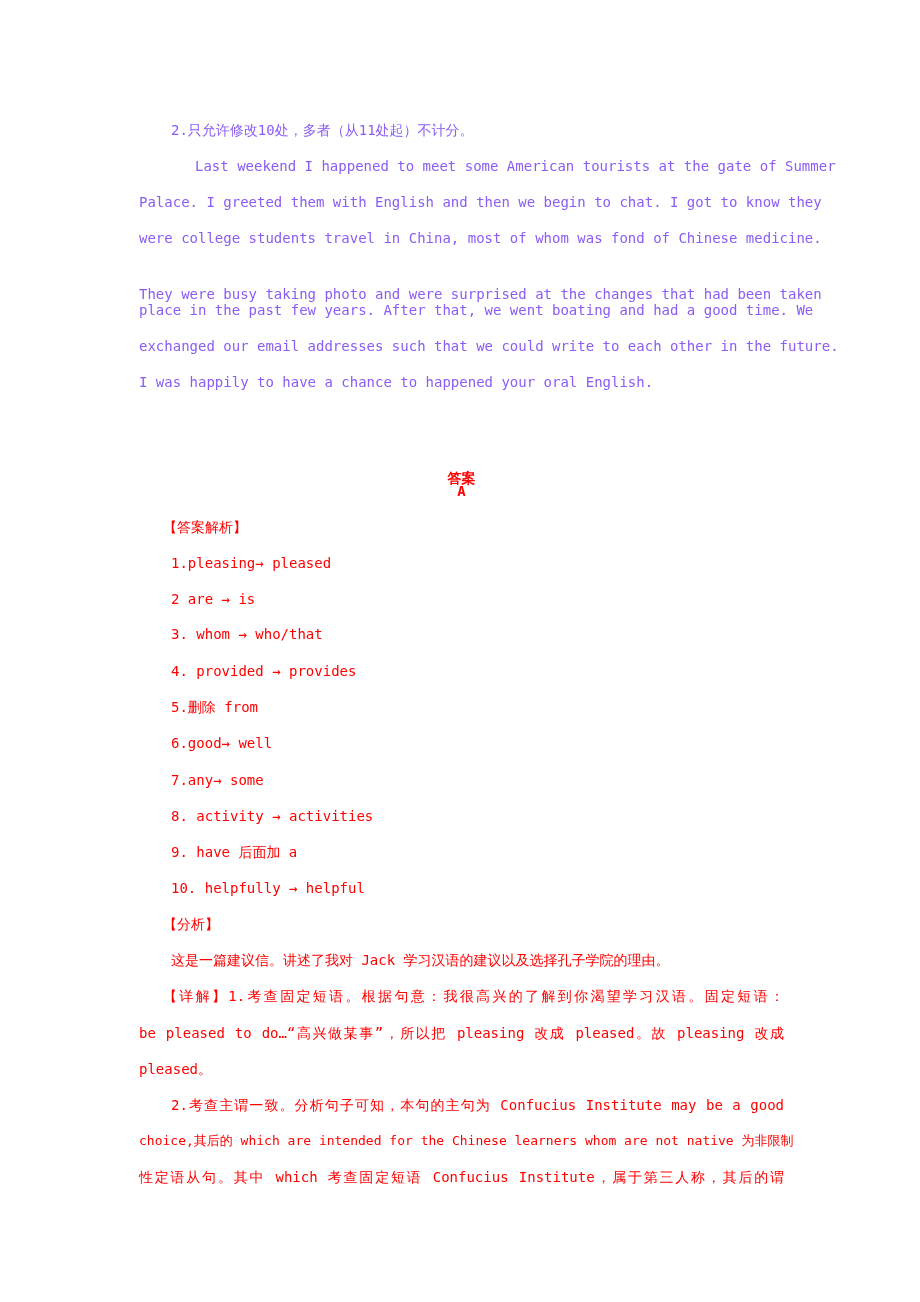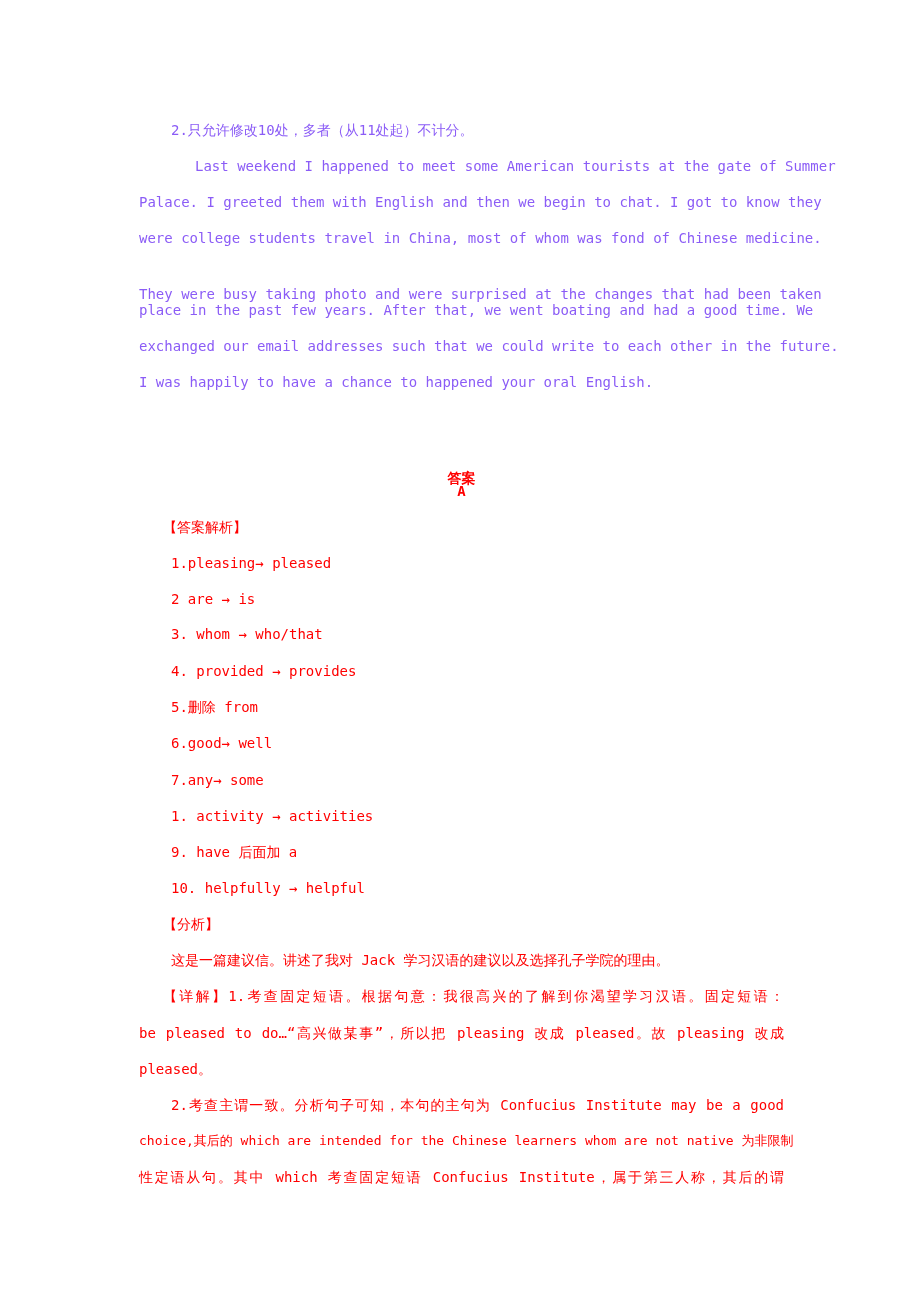--- a/index.html
+++ b/index.html
@@ -42,21 +42,21 @@
     <div class="line red cjk" style="top:517px; left:24px;">【答案解析】</div>
 
     <div>
       <div class="line indent red" style="top:553px;">1.pleasing→ pleased</div>
       <div class="line indent red" style="top:589px;">2   are → is</div>
       <div class="line indent red" style="top:624px;">3.  whom → who/that</div>
       <div class="line indent red" style="top:661px;">4. provided → provides</div>
       <div class="line indent red" style="top:697px;">5.删除 from</div>
       <div class="line indent red" style="top:733px;">6.good→ well</div>
       <div class="line indent red" style="top:770px;">7.any→ some</div>
-      <div class="line indent red" style="top:806px;">1. activity → activities</div>
+      <div class="line indent red" style="top:806px;">8. activity → activities</div>
       <div class="line indent red" style="top:842px;">9. have  后面加 a</div>
       <div class="line indent red" style="top:878px;">10. helpfully → helpful</div>
     </div>
 
     <div class="line red cjk" style="top:914px; left:24px;text-align:right;">【分析】</div>
     <div class="line indent red" style="top:950px;">这是一篇建议信。讲述了我对 Jack 学习汉语的建议以及选择孔子学院的理由。</div>
 
     <div>
       <div class="line red" style="top:986px; left:24px; width:621px; text-align:justify; text-align-last:justify;">【详解】1.考查固定短语。根据句意：我很高兴的了解到你渴望学习汉语。固定短语：</div>
       <div class="line justify red" style="top:1023px;">be pleased to do…“高兴做某事”，所以把 pleasing 改成 pleased。故 pleasing 改成</div>

